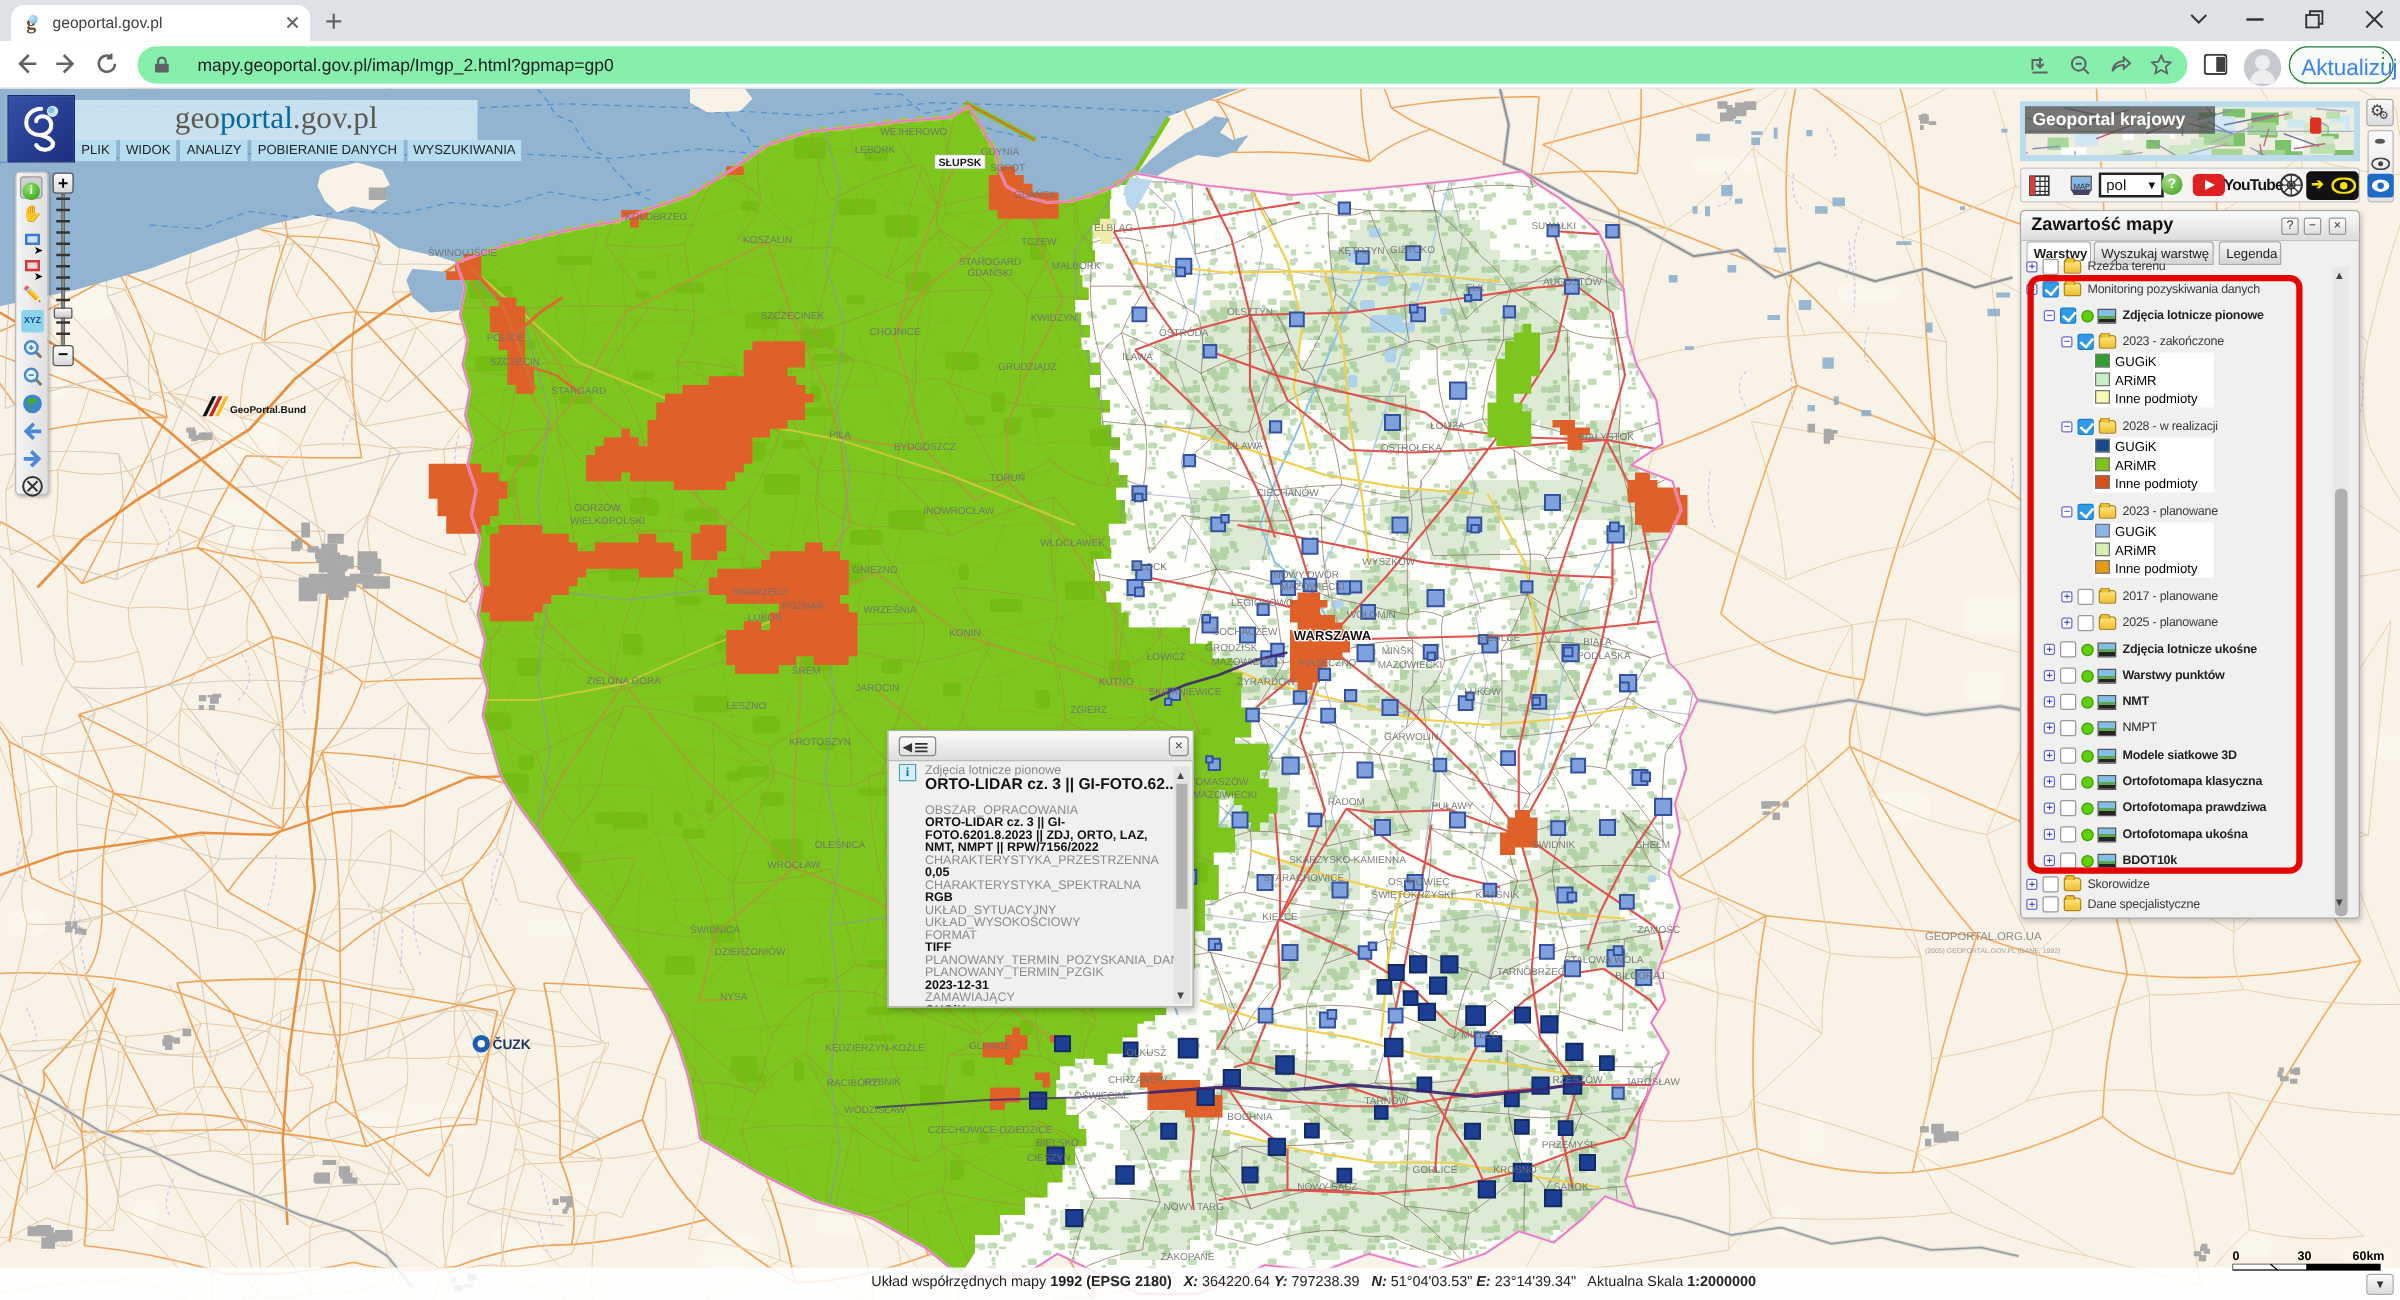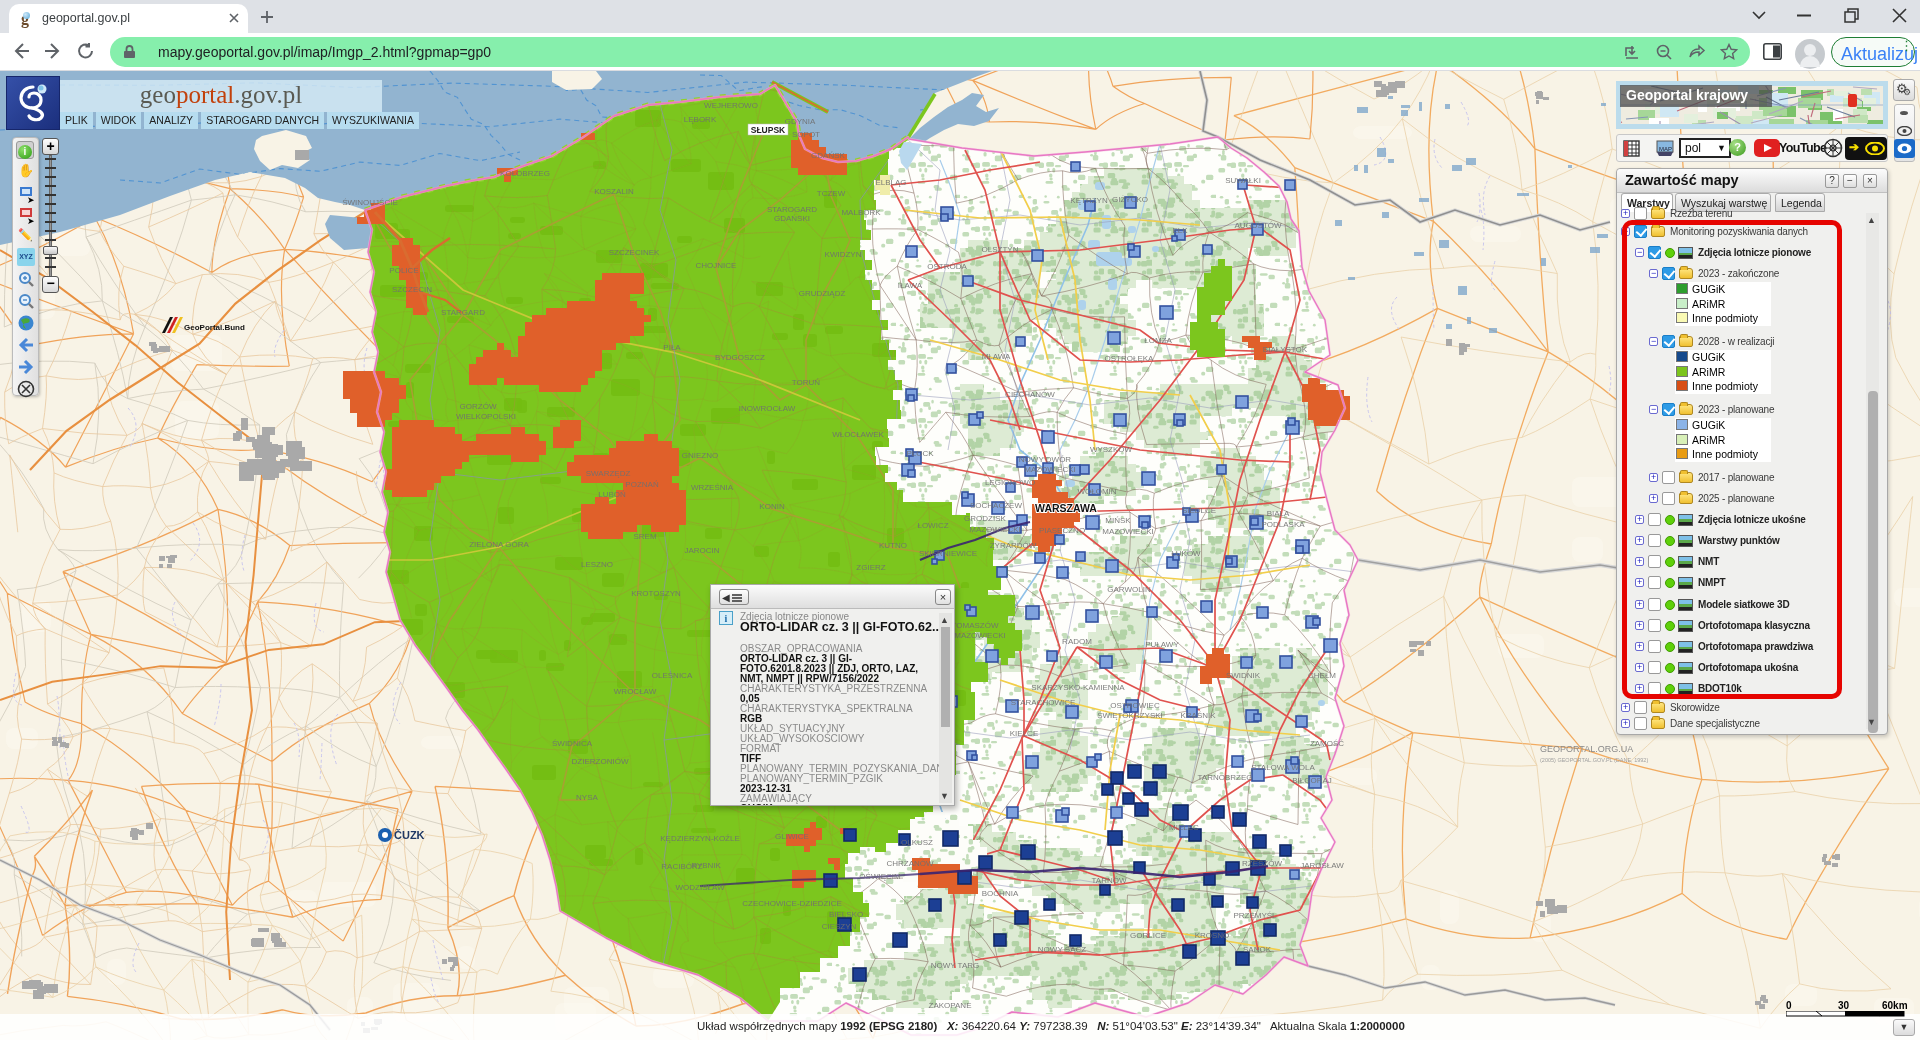--- a/index.html
+++ b/index.html
@@ -1185,23 +1185,23 @@
       <text x="1540" y="762" font-family="Liberation Sans, sans-serif" font-size="5.5" fill="#a0a0a0">(2005) GEOPORTAL.GOV.PL (DANE, 1992)</text>
     </svg>
   </div>
 <div id="logo" class="abs"><svg width="52" height="52">
       <path d="M26 10 c-7 0 -12 5 -12 11 c0 6 5 10 11 10 c5 0 9 -3 9 -8 c0 -4 -3 -7 -7 -7 c-3 0 -5 2 -5 4" stroke="#fff" stroke-width="3.2" fill="none" stroke-linecap="round"></path>
       <path d="M25 31 c8 2 13 6 9 10 c-3 3 -10 2 -12 -2" stroke="#fff" stroke-width="3.2" fill="none" stroke-linecap="round"></path>
       <circle cx="35" cy="12" r="4.5" fill="#cfe8f8"></circle>
       <circle cx="34" cy="11" r="2.5" fill="#7ec3e8"></circle>
     </svg></div>
 <div id="gpbar" class="abs">
-    <span class="t"><span style="color:#5a5a52">geo</span><span style="color:#c2410c">portal</span><span style="color:#5a5a52">.gov.pl</span></span>
+    <span class="t"><span style="color:#5a5a52">geo</span><span style="color:#0369a1">portal</span><span style="color:#5a5a52">.gov.pl</span></span>
   </div>
-<div id="gpmenu" class="abs"><span>PLIK</span><span>WIDOK</span><span>ANALIZY</span><span>STAROGARD DANYCH</span><span>WYSZUKIWANIA</span></div>
+<div id="gpmenu" class="abs"><span>PLIK</span><span>WIDOK</span><span>ANALIZY</span><span>POBIERANIE DANYCH</span><span>WYSZUKIWANIA</span></div>
 <div id="ltb" class="abs">
     <div class="lic" style="top:3px;left:3px;background:#d0d0d0;border:1px solid #999;border-radius:3px"><span style="display:inline-block;width:14px;height:14px;border-radius:50%;background:radial-gradient(circle at 35% 30%,#8ee06a,#2a9a10);color:#fff;font-size:10px;font-weight:bold;line-height:14px">i</span></div>
     <div class="lic" style="top:24px">✋</div>
     <div class="lic" style="top:45px"><span style="display:inline-block;width:12px;height:9px;border:2px solid #3a7ad0;background:#cfe4f8"></span><span style="position:absolute;left:10px;top:8px;font-size:9px">➤</span></div>
     <div class="lic" style="top:66px"><span style="display:inline-block;width:12px;height:9px;border:2px solid #d03a3a;background:#f8d4d4"></span><span style="position:absolute;left:10px;top:8px;font-size:9px">➤</span></div>
     <div class="lic" style="top:88px;font-size:12px">✏️</div>
     <div class="lic" style="top:110px;background:#8ad4ec;border-radius:2px;color:#1a4a8a;font-size:7px;font-weight:bold;line-height:17px">XYZ</div>
     <div class="lic" style="top:132px"><svg width="18" height="18">
         <circle cx="8" cy="8" r="5" stroke="#4a88c8" stroke-width="2" fill="#e8f2fc"></circle>
         <path d="M12 12 L16 16" stroke="#777" stroke-width="2.4"></path>
@@ -1389,21 +1389,21 @@
     <div class="trow" style="left:4px;top:56px"><span class="exp">−</span><span class="cb on"></span><span class="fold"></span><span class="tlab">Monitoring pozyskiwania danych</span></div>
     <div class="trow" style="left:18px;top:77px"><span class="exp">−</span><span class="cb on"></span><span class="gdot"></span><span class="lico"></span><span class="tlab" style="font-weight:bold;color:#222">Zdjęcia lotnicze pionowe</span></div>
     <div class="trow" style="left:32px;top:98px"><span class="exp">−</span><span class="cb on"></span><span class="fold"></span><span class="tlab">2023 - zakończone</span></div>
     <div class="trow" style="left:32px;top:166px"><span class="exp">−</span><span class="cb on"></span><span class="fold"></span><span class="tlab">2028 - w realizacji</span></div>
     <div class="trow" style="left:32px;top:234px"><span class="exp">−</span><span class="cb on"></span><span class="fold"></span><span class="tlab">2023 - planowane</span></div>
     <div class="trow" style="left:32px;top:302px"><span class="exp">+</span><span class="cb "></span><span class="fold"></span><span class="tlab">2017 - planowane</span></div>
     <div class="trow" style="left:32px;top:323px"><span class="exp">+</span><span class="cb "></span><span class="fold"></span><span class="tlab">2025 - planowane</span></div>
     <div class="trow" style="left:18px;top:344px"><span class="exp">+</span><span class="cb "></span><span class="gdot"></span><span class="lico"></span><span class="tlab" style="font-weight:bold;color:#222">Zdjęcia lotnicze ukośne</span></div>
     <div class="trow" style="left:18px;top:365px"><span class="exp">+</span><span class="cb "></span><span class="gdot"></span><span class="lico"></span><span class="tlab" style="font-weight:bold;color:#222">Warstwy punktów</span></div>
     <div class="trow" style="left:18px;top:386px"><span class="exp">+</span><span class="cb "></span><span class="gdot"></span><span class="lico"></span><span class="tlab" style="font-weight:bold;color:#222">NMT</span></div>
-    <div class="trow" style="left:18px;top:407px"><span class="exp">+</span><span class="cb "></span><span class="gdot"></span><span class="lico"></span><span class="tlab" style="font-weight:bold;color:#222">NMPT</span></div>
+    <div class="trow" style="left:18px;top:407px"><span class="exp">+</span><span class="cb "></span><span class="gdot"></span><span class="lico"></span><span class="tlab" style="font-weight:normal;color:#222">NMPT</span></div>
     <div class="trow" style="left:18px;top:429px"><span class="exp">+</span><span class="cb "></span><span class="gdot"></span><span class="lico"></span><span class="tlab" style="font-weight:bold;color:#222">Modele siatkowe 3D</span></div>
     <div class="trow" style="left:18px;top:450px"><span class="exp">+</span><span class="cb "></span><span class="gdot"></span><span class="lico"></span><span class="tlab" style="font-weight:bold;color:#222">Ortofotomapa klasyczna</span></div>
     <div class="trow" style="left:18px;top:471px"><span class="exp">+</span><span class="cb "></span><span class="gdot"></span><span class="lico"></span><span class="tlab" style="font-weight:bold;color:#222">Ortofotomapa prawdziwa</span></div>
     <div class="trow" style="left:18px;top:492px"><span class="exp">+</span><span class="cb "></span><span class="gdot"></span><span class="lico"></span><span class="tlab" style="font-weight:bold;color:#222">Ortofotomapa ukośna</span></div>
     <div class="trow" style="left:18px;top:513px"><span class="exp">+</span><span class="cb "></span><span class="gdot"></span><span class="lico"></span><span class="tlab" style="font-weight:bold;color:#222">BDOT10k</span></div>
     <div class="trow" style="left:4px;top:532px"><span class="exp">+</span><span class="cb "></span><span class="fold"></span><span class="tlab">Skorowidze</span></div>
     <div class="trow" style="left:4px;top:548px"><span class="exp">+</span><span class="cb "></span><span class="fold"></span><span class="tlab">Dane specjalistyczne</span></div>
     <div class="leg" style="left:58px;top:113px">
       <div><i style="background:#2e9e2e"></i>GUGiK</div>
       <div><i style="background:#c9efc9"></i>ARiMR</div>

